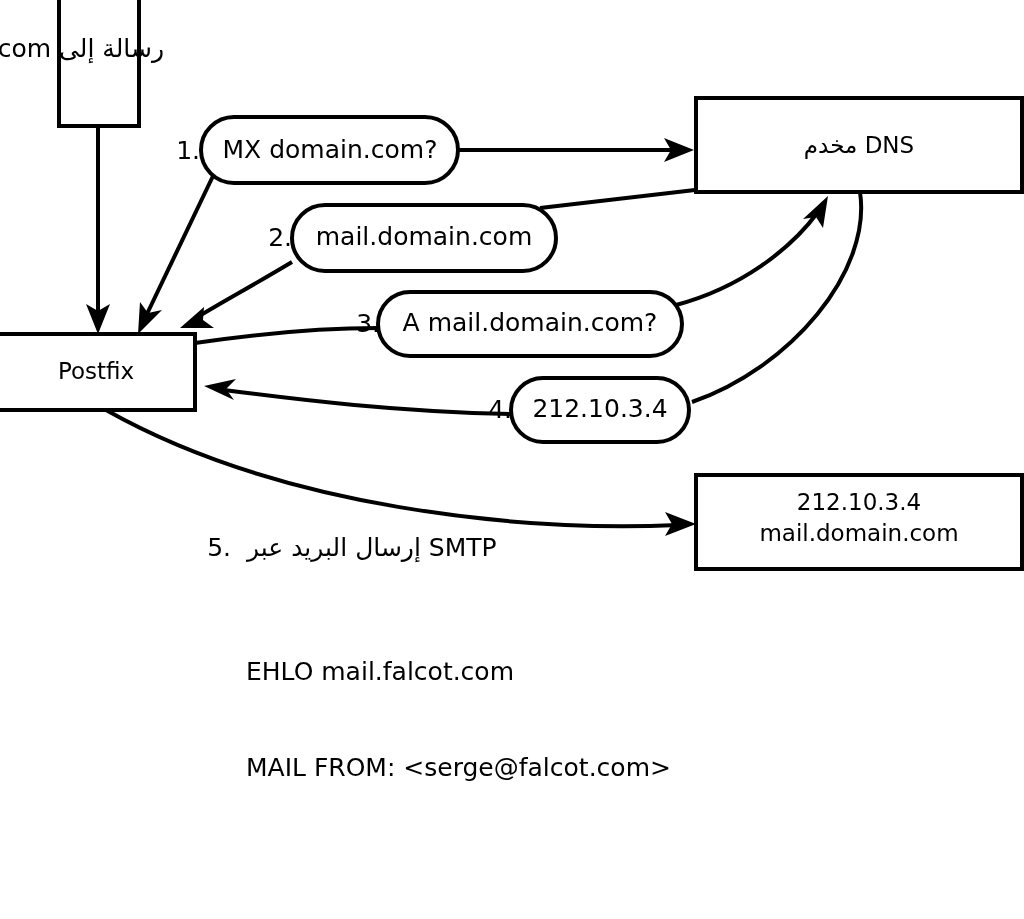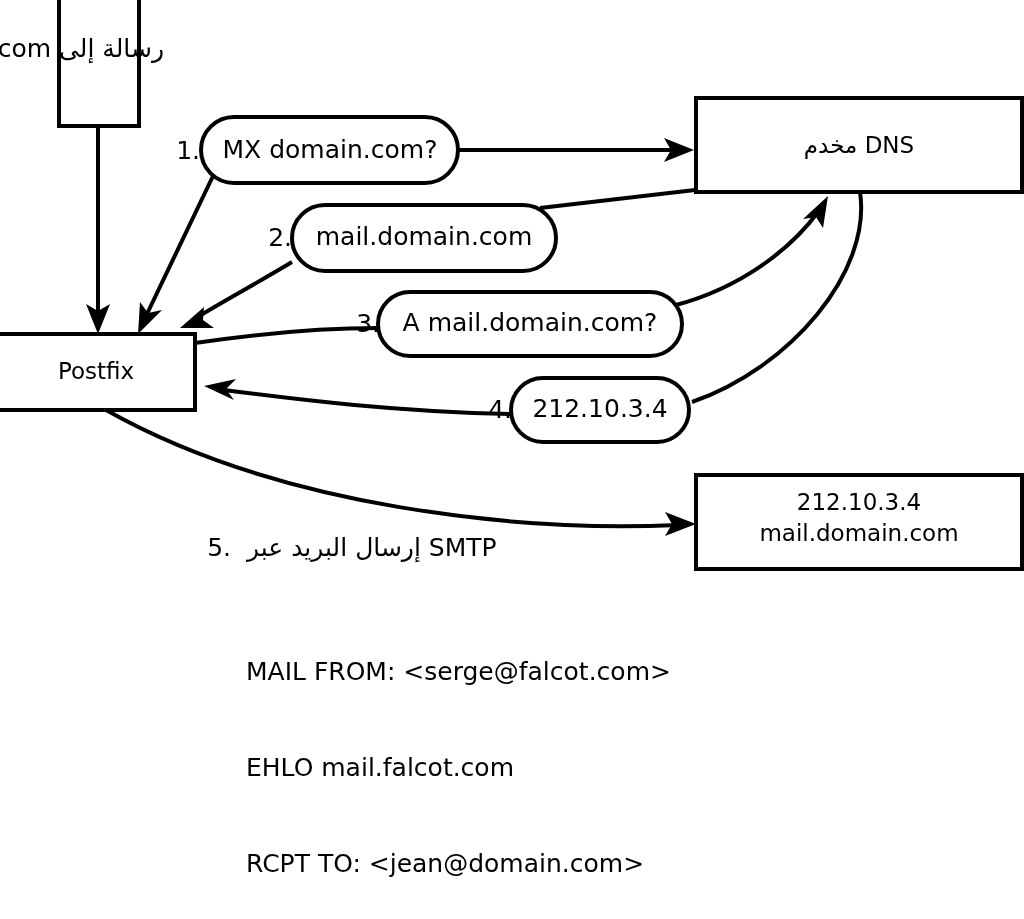--- a/index.html
+++ b/index.html
@@ -185,23 +185,22 @@
     <text class="step-num" x="512" y="411">4.</text>
 
     <text class="header-label" x="164" y="50">رسالة إلى jean@domain.com</text>
 
     <text class="step-num" x="231" y="549">5.</text>
     <text class="step5-label" x="247" y="549">إرسال البريد عبر SMTP</text>
 
   </svg>
 
   <div class="transcript">
+    <div>EHLO mail.falcot.com</div>
     <div>MAIL FROM: &lt;serge@falcot.com&gt;</div>
-    <div>EHLO mail.falcot.com</div>
-    <div>RCPT TO: &lt;jean@domain.com&gt;</div>
     
     
     
     
     
     
     
   </div>
 
 </div>

